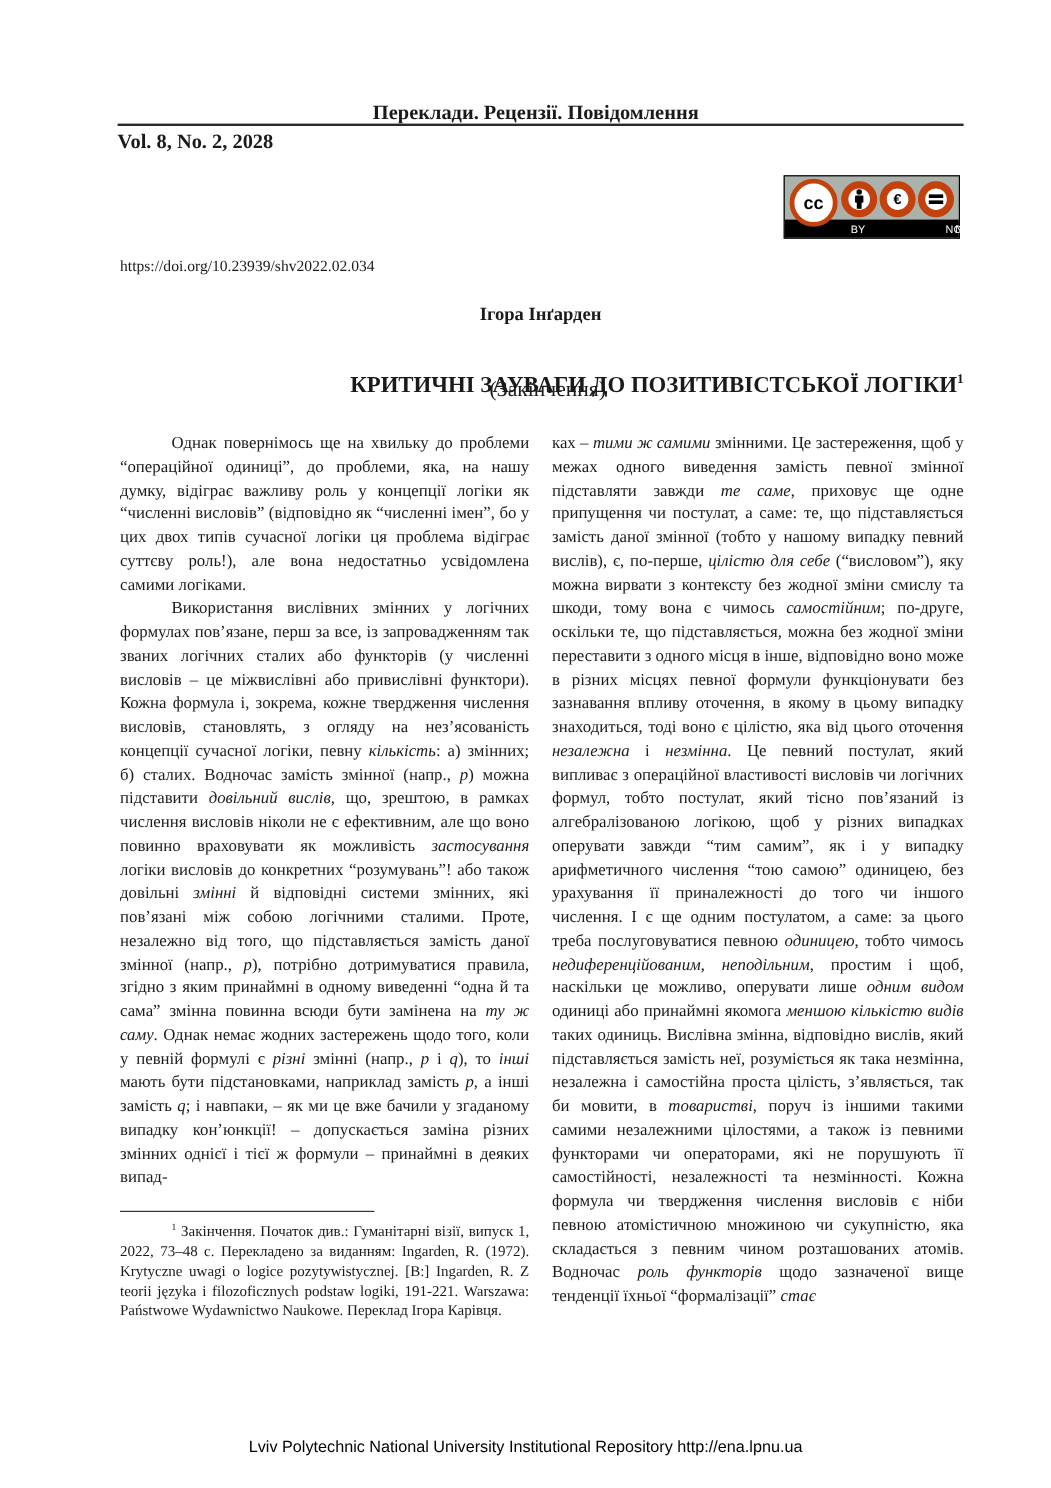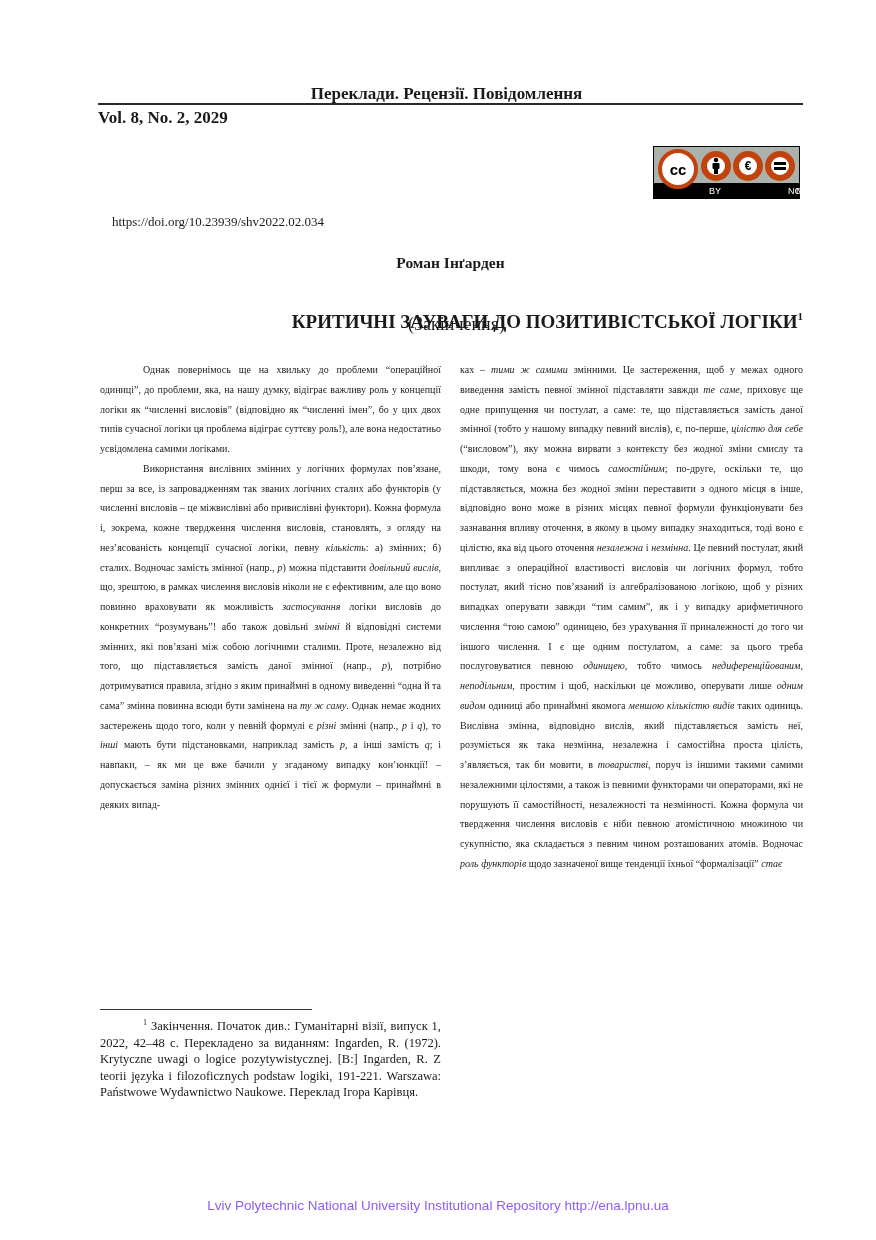--- a/index.html
+++ b/index.html
@@ -12,48 +12,48 @@
   .cc-badge { position: absolute; left: 653px; top: 146px; width: 147px; height: 53px;
          background: #aab2ab; border: 1px solid #000; box-sizing: border-box; }
   .cc-badge .strip { position: absolute; left: 0; right: 0; bottom: 0; height: 15px; background: #000; }
   .cc-badge .circle { position: absolute; top: 4px; width: 30px; height: 30px; border-radius: 50%;
          background: #fff; border: 6px solid #c2410c; box-sizing: border-box;
          display: flex; align-items: center; justify-content: center;
          font-family: "Liberation Sans", sans-serif; font-weight: bold; font-size: 12px; color: #000; }
   .cc-badge .circle.big { left: 4px; top: 2px; width: 40px; height: 40px; border-width: 4px; font-size: 15px; }
   .cc-badge .lbl { position: absolute; bottom: 1px; font-family: "Liberation Sans", sans-serif;
          font-size: 9px; color: #fff; line-height: 12px; }
-  .doi { position: absolute; left: 112px; top: 214px; font-size: 13px; line-height: 16px; }
+  .doi { position: absolute; left: 100px; top: 214px; font-size: 13px; line-height: 16px; }
   .author { position: absolute; left: 98px; width: 705px; top: 253px; text-align: center;
          font-weight: bold; font-size: 15.5px; line-height: 20px; }
   .title { position: absolute; left: 98px; width: 705px; top: 288px; text-align: right;
          font-weight: bold; font-size: 19px; line-height: 24px; margin-top: 16px; }
   .title sup { font-size: 11px; vertical-align: 8px; }
   .subtitle { position: absolute; left: 104px; width: 705px; top: 313px; text-align: center;
          font-size: 18px; line-height: 22px; }
-  .col { position: absolute; top: 360px; font-size: 10px; line-height: 19.75px; text-align: justify; }
+  .col { position: absolute; top: 360px; font-size: 14px; line-height: 19.75px; text-align: justify; }
   .col-left { left: 100px; width: 341px; }
   .col-right { left: 460px; width: 343px; }
   .col p { margin: 0; text-indent: 43px; }
   .col p.cont { text-indent: 0; }
   .col i { font-style: italic; margin-top: 24px; }
   .fn-rule { position: absolute; left: 100px; top: 1009px; width: 212px; height: 1px; background: #333; }
   .footnote { position: absolute; left: 100px; width: 341px; top: 1015px; font-size: 12.5px;
          line-height: 16.5px; text-align: justify; }
   .footnote p { margin: 0; text-indent: 43px; }
   .footnote sup { font-size: 8px; vertical-align: 5px; }
   .repo { position: absolute; left: 0; width: 876px; top: 1198px; text-align: center;
-         font-family: "Liberation Sans", "DejaVu Sans", sans-serif; font-size: 13.5px; color: #8b5cf6; }
+         font-family: "Liberation Sans", "DejaVu Sans", sans-serif; font-size: 13.5px; color: #000000; }
 </style>
 </head>
 <body>
 
 <div class="section-title">Переклади. Рецензії. Повідомлення</div>
 <div class="header-rule"></div>
-<div class="volume">Vol. 8, No. 2, 2029</div>
+<div class="volume">Vol. 8, No. 2, 2028</div>
 
 <div class="cc-badge">
   <div class="strip"></div>
   <div class="circle big">cc</div>
   <div class="circle" style="left:47px;">
     <svg width="14" height="18" viewBox="0 0 14 18">
         <circle cx="7" cy="3" r="2.3" fill="#000"></circle>
         <rect x="3.5" y="6" width="7" height="6" rx="1" fill="#000"></rect>
         <rect x="5" y="11" width="4" height="6" fill="#000"></rect>
       </svg>
@@ -65,31 +65,31 @@
         <rect x="1" y="7" width="12" height="3" fill="#000"></rect>
       </svg>
   </div>
   <span class="lbl" style="left:55px;">BY</span>
   <span class="lbl" style="left:86px;padding-left:48px;">NC</span>
   <span class="lbl" style="left:118px;padding-left:24px;">ND</span>
 </div>
 
 <a class="doi">https://doi.org/10.23939/shv2022.02.034</a>
 
-<div class="author">Роман Інґарден</div>
+<div class="author">Ігора Інґарден</div>
 <div class="title"><span>КРИТИЧНІ ЗАУВАГИ ДО ПОЗИТИВІСТСЬКОЇ ЛОГІКИ</span><sup>1</sup></div>
 <div class="subtitle">(Закінчення)</div>
 
 <div class="col col-left">
   <p>Однак повернімось ще на хвильку до проблеми “операційної одиниці”, до проблеми, яка, на нашу думку, відіграє важливу роль у концепції логіки як “численні висловів” (відповідно як “численні імен”, бо у цих двох типів сучасної логіки ця проблема відіграє суттєву роль!), але вона недостатньо усвідомлена самими логіками.</p>
   <p>Використання вислівних змінних у логічних формулах пов’язане, перш за все, із запровадженням так званих логічних сталих або функторів (у численні висловів – це міжвислівні або привислівні функтори). Кожна формула і, зокрема, кожне твердження числення висловів, становлять, з огляду на  нез’ясованість концепції сучасної логіки, певну <i>кількість</i>: а) змінних; б) сталих.  Водночас  замість змінної (напр., <i>p</i>) можна підставити <i>довільний вислів,</i> що, зрештою, в рамках числення висловів ніколи не є ефективним, але що воно повинно враховувати як можливість <i>застосування</i> логіки висловів до конкретних “розумувань”! або також довільні <i>змінні</i> й відповідні системи змінних, які пов’язані між собою логічними сталими. Проте, незалежно від того, що підставляється замість даної змінної (напр., <i>p</i>), потрібно дотримуватися правила, згідно з яким принаймні в одному виведенні “одна й та сама” змінна повинна всюди бути замінена на <i>ту ж саму</i>. Однак немає жодних застережень щодо того, коли у певній формулі є <i>різні</i> змінні (напр., <i>p</i> і <i>q</i>), то <i>інші</i> мають бути підстановками, наприклад замість <i>p</i>, а інші замість <i>q</i>; і навпаки, – як ми це вже бачили у згаданому випадку кон’юнкції! – допускається заміна різних змінних однієї і тієї ж формули – принаймні в деяких випад-</p>
 </div>
 
 <div class="col col-right">
   <p class="cont">ках – <i>тими ж самими</i> змінними. Це застереження, щоб у межах одного виведення замість певної змінної підставляти завжди <i>те саме</i>, приховує ще одне припущення чи постулат, а саме: те, що підставляється замість даної змінної (тобто у нашому випадку певний вислів), є, по-перше, <i>цілістю для себе</i> (“висловом”), яку можна вирвати з контексту без жодної зміни смислу та шкоди, тому вона є чимось <i>самостійним</i>; по-друге, оскільки те, що підставляється, можна без жодної зміни переставити з одного місця в інше, відповідно воно може в різних місцях певної формули функціонувати без зазнавання впливу оточення, в якому в цьому випадку знаходиться, тоді воно є цілістю, яка від цього оточення <i>незалежна</i> і <i>незмінна</i>. Це певний постулат, який випливає з операційної властивості висловів чи логічних формул, тобто постулат, який тісно пов’язаний із алгебралізованою логікою, щоб у різних випадках оперувати завжди “тим самим”, як і у випадку арифметичного числення “тою самою” одиницею, без урахування її приналежності до того чи іншого числення. І є ще одним постулатом, а саме:  за цього треба послуговуватися певною <i>одиницею</i>, тобто чимось <i>недиференційованим</i>, <i>неподільним</i>, простим і щоб, наскільки це можливо, оперувати лише <i>одним видом</i> одиниці або принаймні якомога <i>меншою  кількістю видів</i> таких одиниць. Вислівна змінна, відповідно вислів, який підставляється замість неї, розуміється як така незмінна, незалежна і самостійна проста цілість, з’являється, так би мовити, в <i>товаристві</i>, поруч із іншими такими самими незалежними цілостями, а також із певними функторами чи операторами, які не порушують її самостійності, незалежності та незмінності. Кожна формула чи твердження числення висловів є ніби певною атомістичною множиною чи сукупністю, яка складається з певним чином розташованих атомів. Водночас <i>роль функторів</i> щодо зазначеної вище тенденції їхньої “формалізації” <i>стає</i></p>
 </div>
 
 <div class="fn-rule"></div>
 <div class="footnote">
-  <p><sup>1</sup> <span>Закінчення. Початок див.: Гуманітарні візії, випуск 1, 2022, 42–48 с. Перекладено за виданням: Ingarden, R. (1972). Krytyczne uwagi o logice pozytywistycznej. [B:] Ingarden, R. Z teorii języka i filozoficznych podstaw logiki, 191-221. Warszawa: Państwowe Wydawnictwo Naukowe. Переклад Ігора Карівця.</span></p>
+  <p><sup>1</sup> <span>Закінчення. Початок див.: Гуманітарні візії, випуск 1, 2022, 73–48 с. Перекладено за виданням: Ingarden, R. (1972). Krytyczne uwagi o logice pozytywistycznej. [B:] Ingarden, R. Z teorii języka i filozoficznych podstaw logiki, 191-221. Warszawa: Państwowe Wydawnictwo Naukowe. Переклад Ігора Карівця.</span></p>
 </div>
 
 <div class="repo">Lviv Polytechnic National University Institutional Repository http://ena.lpnu.ua</div>
 
 </body></html>

